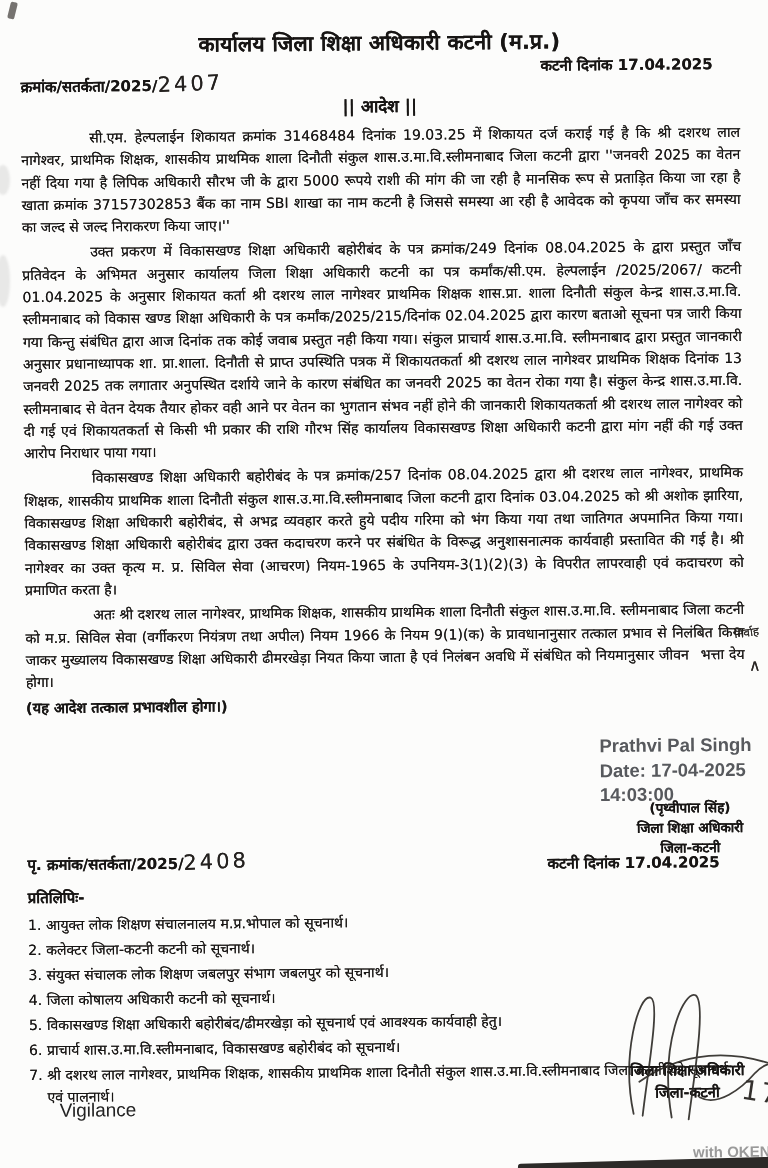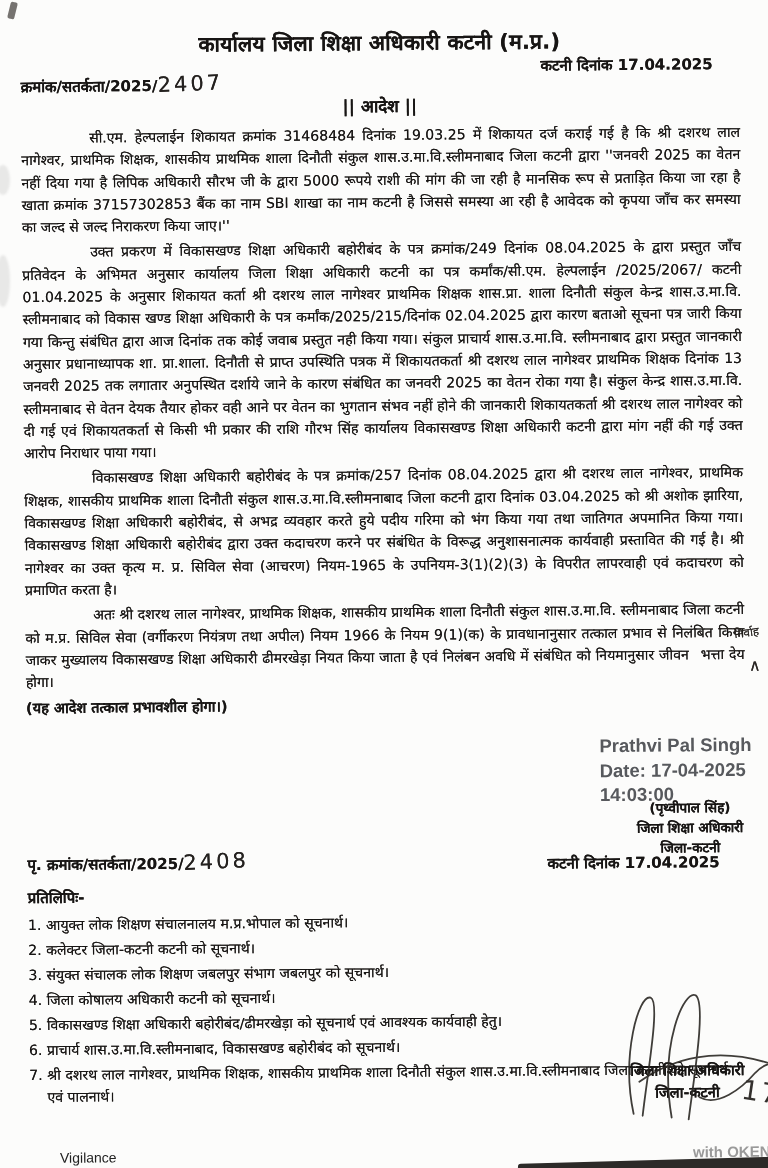--- a/index.html
+++ b/index.html
@@ -62,22 +62,22 @@
   .sig-squiggle { position:absolute; top:988px; left:595px; z-index:3; }
   .footer-designation {
     position:absolute; top:1062px; left:608px; width:150px; text-align:center;
     font-size:14.5px; line-height:22px; font-weight:bold; z-index:2;
   }
   .hand-date {
     position:absolute; top:1082px; left:737px; font-size:27px; color:#33302d;
     transform:rotate(9deg); letter-spacing:2px; font-weight:400; z-index:3;
   }
   .vigilance {
-    position:absolute; top:1147px; left:55px;
-    font-family:"Liberation Sans", sans-serif; font-size:14px; color:#222;
+    position:absolute; top:1097px; left:55px;
+    font-family:"Liberation Sans", sans-serif; font-size:19px; color:#222;
   }
   .scan-watermark {
     position:absolute; top:1146px; left:688px; white-space:nowrap;
     font-family:"Liberation Sans", sans-serif; font-size:15px; color:#9a9a9a;
     font-weight:bold;
   }
   .artifact-topleft {
     position:absolute; top:2px; left:9px; width:7px; height:17px;
     background:#4a4642; border-radius:2px; transform:rotate(14deg); opacity:.75;
   }

